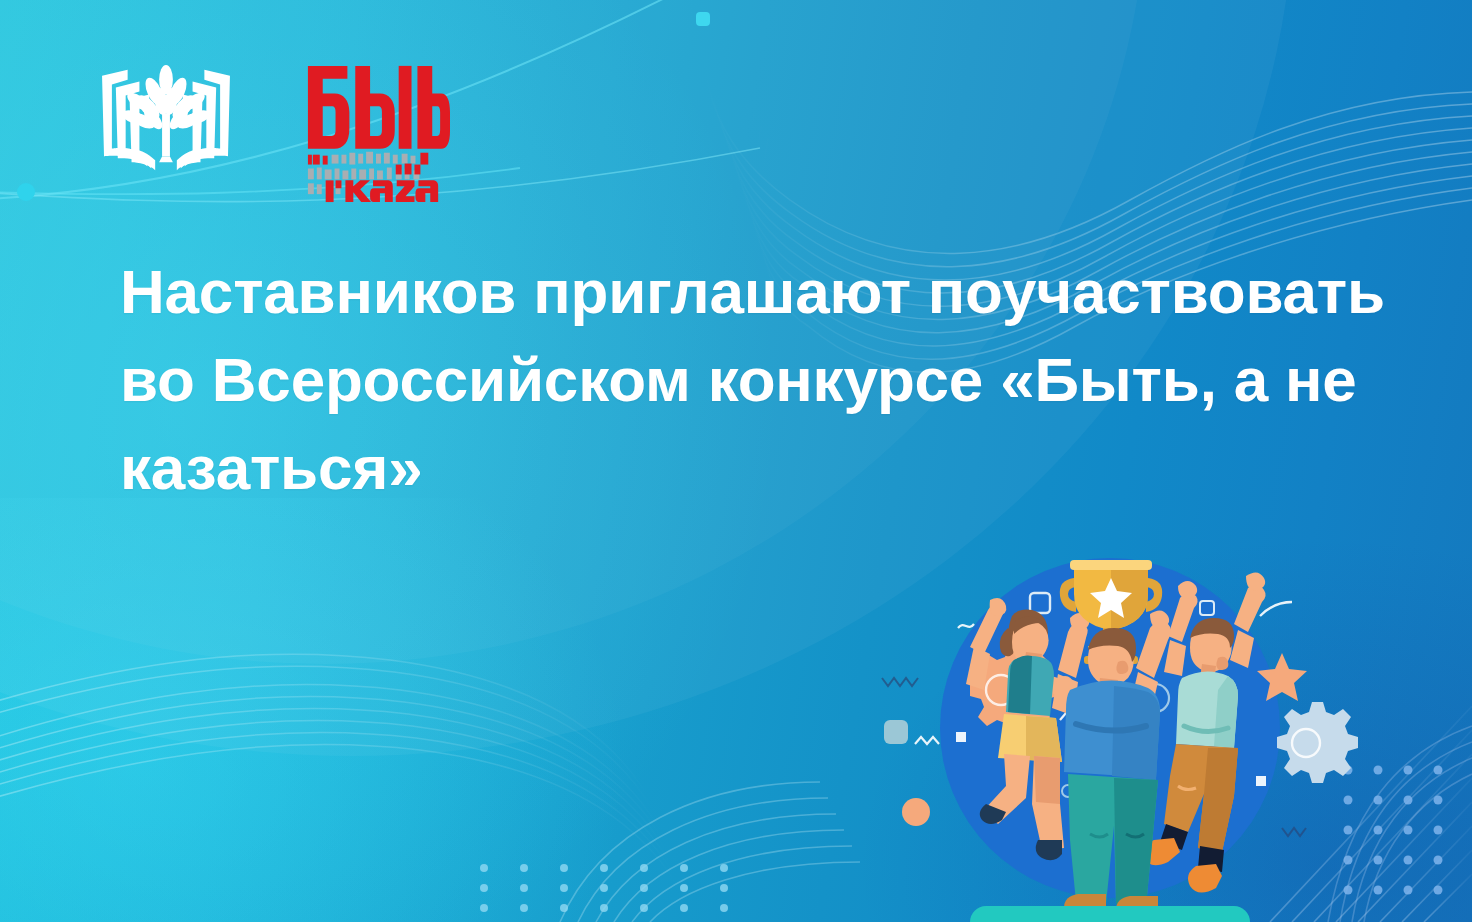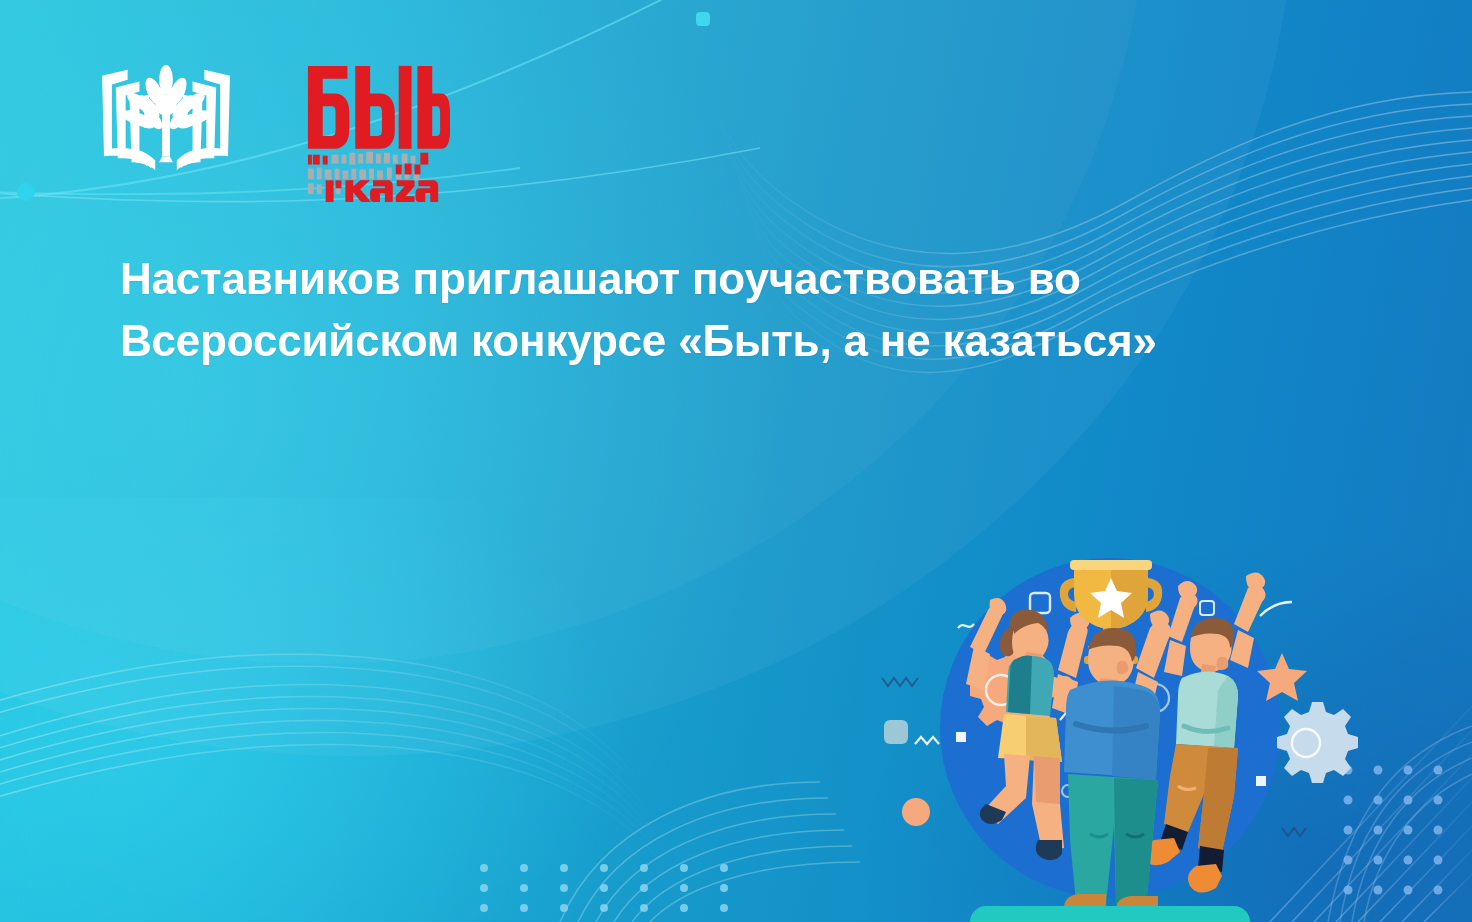--- a/index.html
+++ b/index.html
@@ -51,21 +51,21 @@
 
   
   .logo-row{position:absolute;left:92px;top:58px;display:flex;align-items:flex-start;gap:62px;}
   .emblem{width:148px;height:122px;display:block;}
   .bytlogo{width:148px;height:148px;display:block;}
 
   
   .headline{
     position:absolute;left:120px;top:248px;width:1290px;
     color:#ffffff;
-    font-size:44px;
+    font-size:62px;
     font-weight:700;
     line-height:1.42;
     letter-spacing:-0.2px;
     text-shadow:0 1px 2px rgba(0,40,70,.07);
   }
 
   
   .illus{position:absolute;left:862px;top:528px;width:480px;height:394px;}
   .illus svg{display:block;width:100%;height:100%;overflow:visible;}
 </style>

